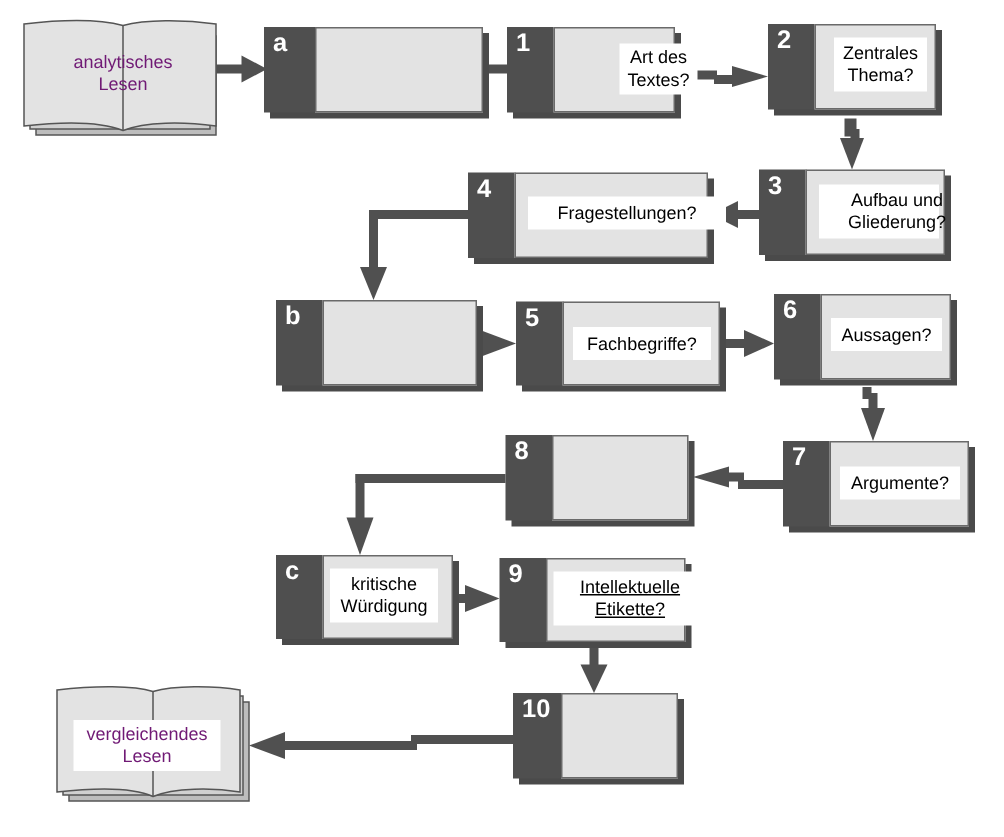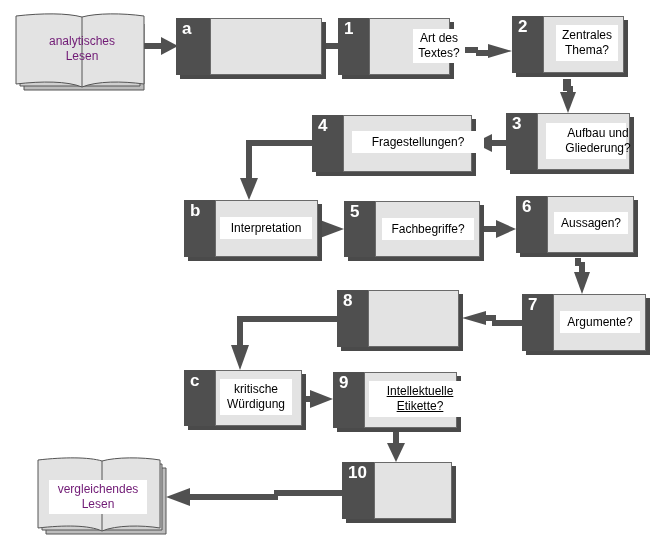--- a/index.html
+++ b/index.html
@@ -174,23 +174,20 @@
     <div class="text-box" style="left:40px; top:16px; width:132px; height:22px;">
       <span>Fragestellungen?</span>
     </div>
   </div>
 
   <div class="node" style="left:184px; top:200px; width:134px; height:57px;">
     <div class="shadow" style="left:4px; top:4px; right:-4px; bottom:-4px;"></div>
     <div class="tab" style="width:32px;"></div>
     <div class="panel" style="left:31px;"></div>
     <span class="label-num">b</span>
-    <div class="text-box" style="left:36px; top:17px; width:92px; height:22px;">
-      <span>Interpretation</span>
-    </div>
   </div>
 
   <div class="node" style="left:344px; top:201px; width:136px; height:56px;">
     <div class="shadow" style="left:4px; top:4px; right:-4px; bottom:-4px;"></div>
     <div class="tab" style="width:32px;"></div>
     <div class="panel" style="left:31px;"></div>
     <span class="label-num">5</span>
     <div class="text-box" style="left:38px; top:17px; width:92px; height:22px;">
       <span>Fachbegriffe?</span>
     </div>

